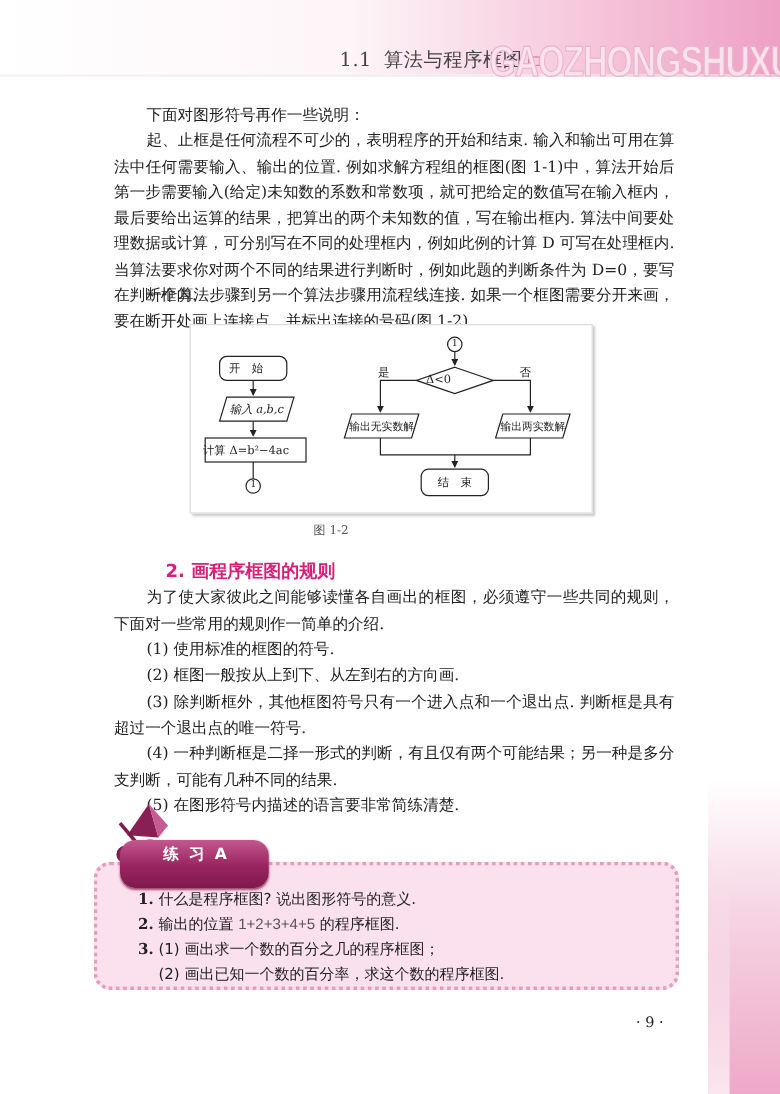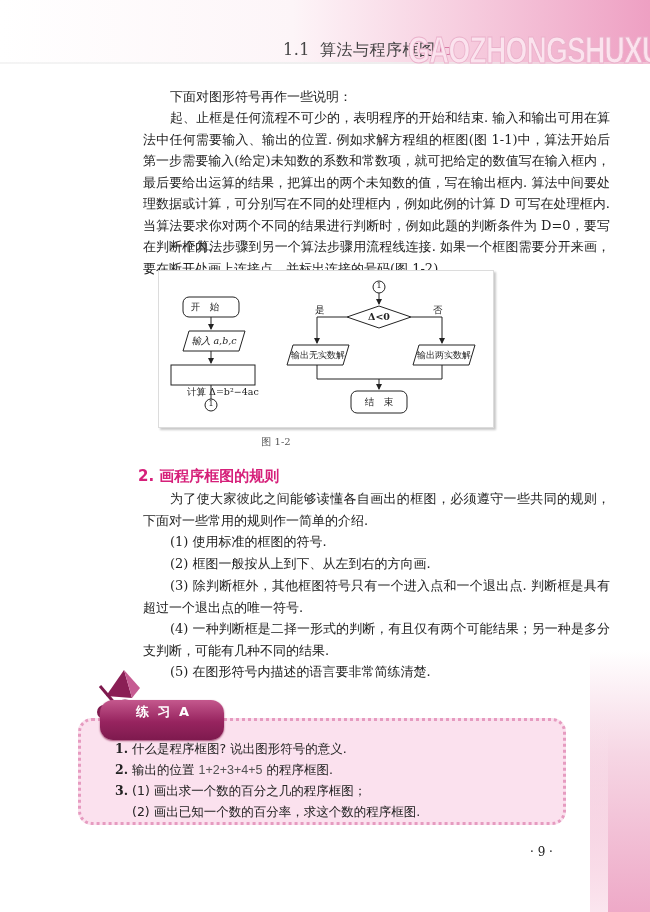--- a/index.html
+++ b/index.html
@@ -41,21 +41,21 @@
       background:linear-gradient(180deg,rgba(255,255,255,0) 0%,#f6d6e4 40%,#eea9c7 100%);
     }
     .side-strip::before {
       content:""; position:absolute; left:0; top:60px; width:18px; height:202px;
       background:linear-gradient(180deg,rgba(255,255,255,0),#fbe6ef);
     }
 
     .para {
       position:absolute; left:95px; width:467px;
       font-size:13px; line-height:21.5px; text-align:justify;
-      text-indent:27px; color:#222;margin-left:48px;
+      text-indent:27px; color:#222;
     }
 
     
     .figure {
       position:absolute; left:158px; top:270px; width:334px; height:156px;
       border:1px solid #dcdcdc; background:#fff;
       box-shadow:2px 2px 2px #c9c9c9;
     }
     .figure svg { position:absolute; left:0; top:0; }
     .fig-caption {
@@ -141,25 +141,25 @@
       <polygon points="134,74 190,74 184,94 128,94"></polygon>
       <polygon points="260,74 316,74 310,94 254,94"></polygon>
       <polyline points="158,94 158,108 283,108 283,94"></polyline>
       <line x1="220" y1="108" x2="220" y2="118" marker-end="url(#ar)"></line>
       <rect x="192" y="120" width="56" height="22" rx="6"></rect>
     </g>
   </svg>
 
   <div style="position:absolute;left:24px;top:30px;width:44px;text-align:center;font-size:9.5px;">开　始</div>
   <div style="position:absolute;left:24px;top:64px;width:62px;text-align:center;font-size:9.5px;font-style:italic;">输入 a,b,c</div>
-  <div style="position:absolute;left:28px;top:98px;width:84px;font-size:9.5px;margin-top:17px;">计算 Δ=b²−4ac</div>
+  <div style="position:absolute;left:4px;top:98px;width:84px;text-align:center;font-size:9.5px;">计算 Δ=b²−4ac</div>
   <div style="position:absolute;left:46px;top:128px;width:12px;text-align:center;font-size:8px;">1</div>
 
   <div style="position:absolute;left:214px;top:10px;width:12px;text-align:center;font-size:8px;">1</div>
-  <div style="position:absolute;left:196px;top:40px;width:48px;text-align:center;font-size:9.5px;font-weight:bold;">Δ&lt;0</div>
+  <div style="position:absolute;left:196px;top:40px;width:48px;font-size:9.5px;font-weight:normal;">Δ&lt;0</div>
   <div style="position:absolute;left:156px;top:33px;font-size:9.5px;">是</div>
   <div style="position:absolute;left:274px;top:33px;font-size:9.5px;">否</div>
   <div style="position:absolute;left:128px;top:78px;width:62px;text-align:center;font-size:9px;">输出无实数解</div>
   <div style="position:absolute;left:254px;top:78px;width:62px;text-align:center;font-size:9px;">输出两实数解</div>
   <div style="position:absolute;left:192px;top:125px;width:56px;text-align:center;font-size:9.5px;">结　束</div>
 </div>
 <div class="fig-caption">图 1-2</div>
 
 <div class="section-heading">2. 画程序框图的规则</div>
 <div class="para" style="top:488px;">为了使大家彼此之间能够读懂各自画出的框图，必须遵守一些共同的规则，下面对一些常用的规则作一简单的介绍.</div>

